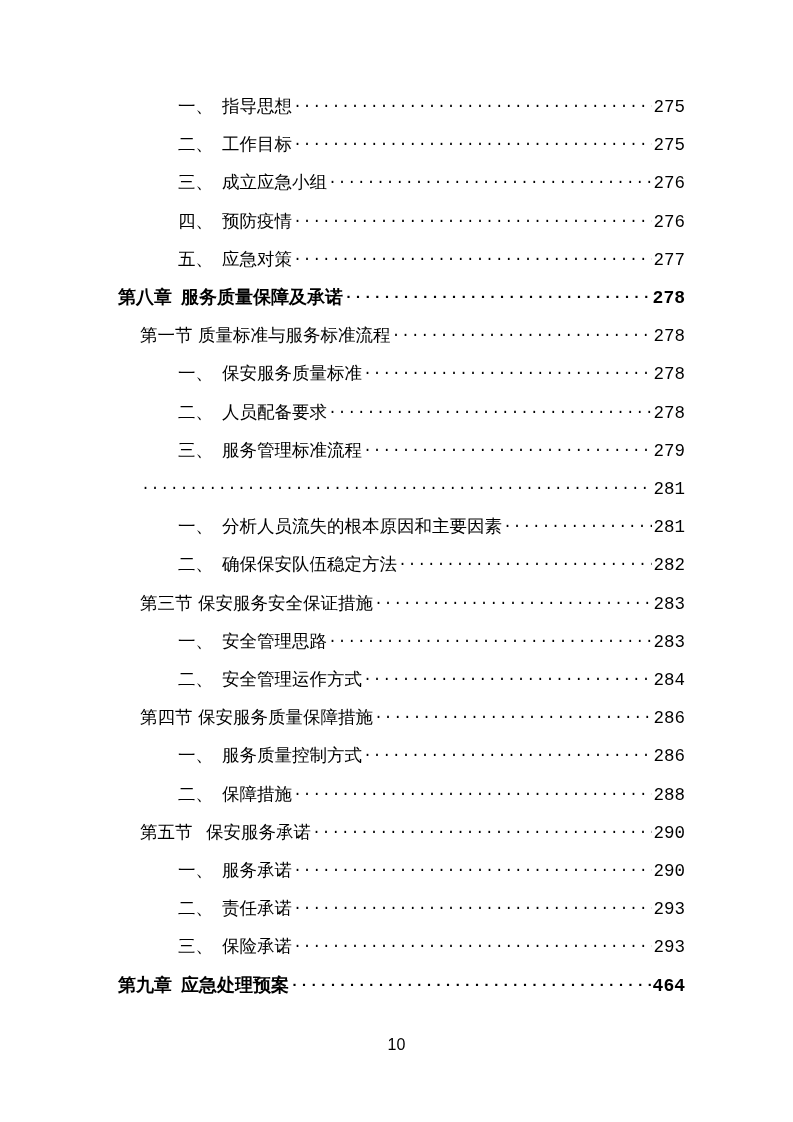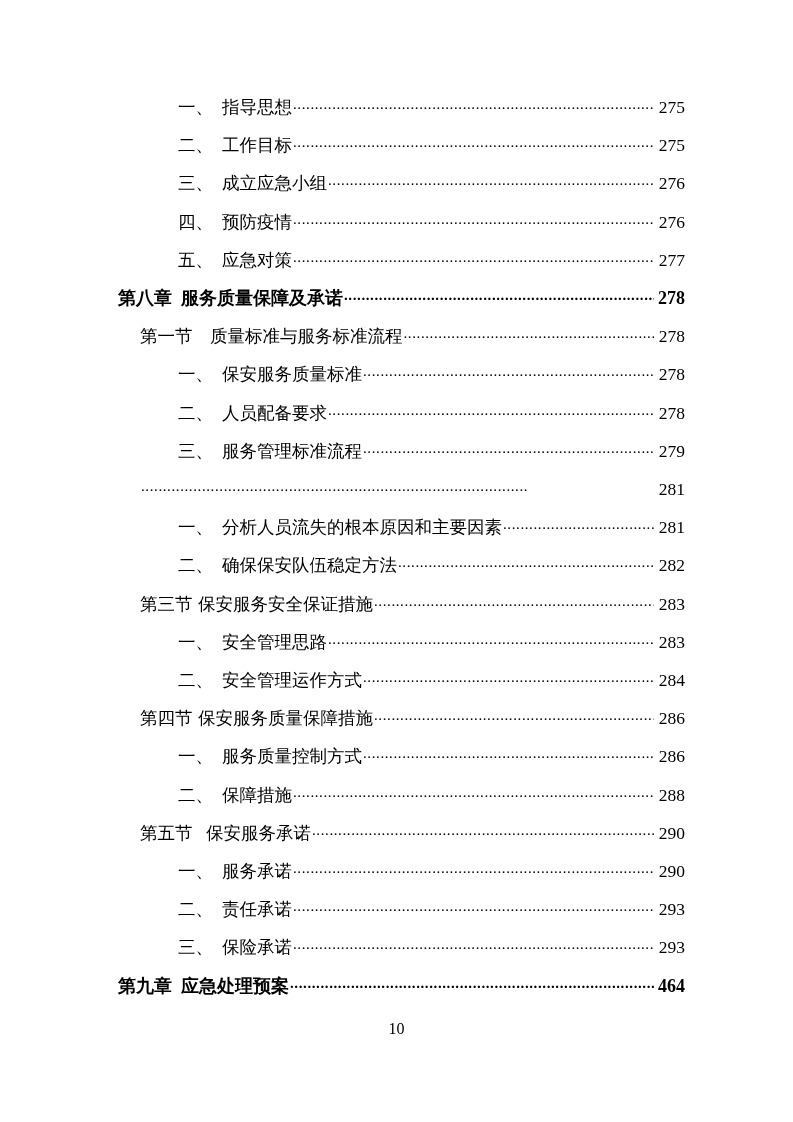--- a/index.html
+++ b/index.html
@@ -26,20 +26,21 @@
     list-style: none;
     margin: 0;
     padding: 0;
   }
   .toc-entry {
     display: flex;
     align-items: center;
     font-size: 17.5px;
     line-height: 38.2px;
     white-space: nowrap;
+    font-family: Liberation Mono, monospace;
   }
   .toc-entry .label {
     flex: 0 0 auto;
   }
   .toc-entry .dots {
     flex: 1 1 auto;
     overflow: hidden;
     margin: 0 1px;
     position: relative;
     top: -3px;
@@ -76,24 +77,24 @@
     min-width: 58px;
   }
   .chap-num {
     display: inline-block;
   }
 
   .page-footer {
     position: absolute;
     left: 0;
     right: 0;
-    bottom: 84px;
+    bottom: 68px;
     text-align: center;
     font-size: 16px;
-    font-family: Liberation Serif, serif;
+    font-family: Liberation Sans, sans-serif;
   }
 </style>
 </head>
 <body>
 
 <div class="page">
   <ul class="toc" id="toc-list">
       <li class="toc-entry lvl-item">
         <span class="label"><span class="item-num">一、</span><span>指导思想</span></span>
         <span class="dots">.........................................................................................</span>
@@ -118,21 +119,21 @@
         <span class="label"><span class="item-num">五、</span><span>应急对策</span></span>
         <span class="dots">.........................................................................................</span>
         <span class="page-num">277</span>
       </li>
       <li class="toc-entry lvl-chapter">
         <span class="label"><span class="chap-num">第八章</span><span style="margin-left: 9px;">服务质量保障及承诺</span></span>
         <span class="dots">.........................................................................................</span>
         <span class="page-num">278</span>
       </li>
       <li class="toc-entry lvl-section">
-        <span class="label"><span class="sec-num">第一节</span><span style="margin-left: 12px;">质量标准与服务标准流程</span></span>
+        <span class="label"><span class="sec-num">第一节</span><span style="margin-left: 0px;">质量标准与服务标准流程</span></span>
         <span class="dots">.........................................................................................</span>
         <span class="page-num">278</span>
       </li>
       <li class="toc-entry lvl-item">
         <span class="label"><span class="item-num">一、</span><span>保安服务质量标准</span></span>
         <span class="dots">.........................................................................................</span>
         <span class="page-num">278</span>
       </li>
       <li class="toc-entry lvl-item">
         <span class="label"><span class="item-num">二、</span><span>人员配备要求</span></span>

